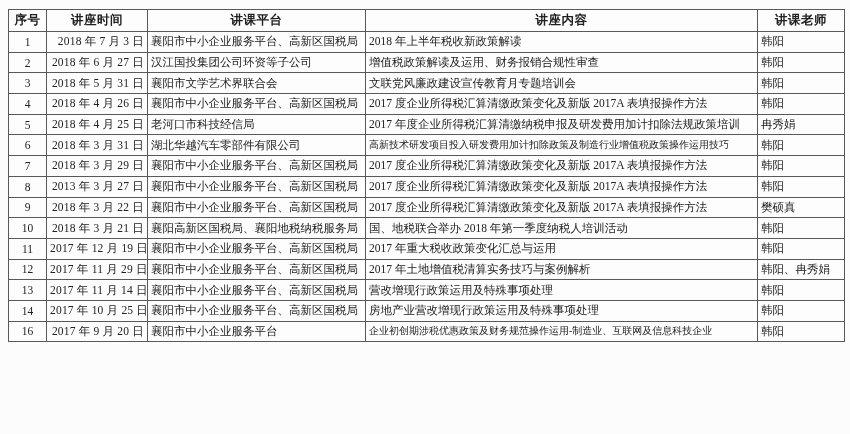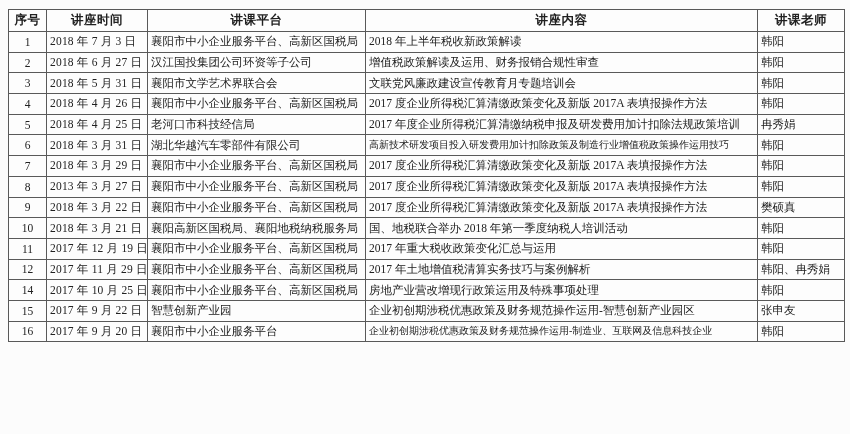--- a/index.html
+++ b/index.html
@@ -35,21 +35,21 @@
     padding: 0 2px;
     letter-spacing: 0.5px;
   }
   .doc-table td {
     font-size: 11.5px;
     height: 19.7px;
     padding: 0 3px;
     text-align: left;
   }
   td.col-seq { text-align: center; padding: 0; }
-  td.col-time { letter-spacing: 0.2px; }
+  td.col-time { letter-spacing: 0.2px; text-align: right; }
   td.small { font-size: 10px; margin-top: 24px; }
 </style>
 </head>
 <body>
 
 <table class="doc-table">
   <colgroup>
     <col style="width:38px">
     <col style="width:101px">
     <col style="width:218px">
@@ -144,32 +144,32 @@
         <td class="col-teacher">韩阳</td>
       </tr>
       <tr>
         <td class="col-seq">12</td>
         <td class="col-time">2017 年 11 月 29 日</td>
         <td class="col-platform">襄阳市中小企业服务平台、高新区国税局</td>
         <td class="col-content">2017 年土地增值税清算实务技巧与案例解析</td>
         <td class="col-teacher">韩阳、冉秀娟</td>
       </tr>
       <tr>
+        <td class="col-seq">13</td>
+        <td class="col-time">2017 年 11 月 14 日</td>
+        <td class="col-platform">襄阳市中小企业服务平台、高新区国税局</td>
+        <td class="col-content">营改增现行政策运用及特殊事项处理</td>
+        <td class="col-teacher">韩阳</td>
+      </tr>
+      <tr>
         <td class="col-seq">14</td>
         <td class="col-time">2017 年 10 月 25 日</td>
         <td class="col-platform">襄阳市中小企业服务平台、高新区国税局</td>
         <td class="col-content">房地产业营改增现行政策运用及特殊事项处理</td>
         <td class="col-teacher">韩阳</td>
-      </tr>
-      <tr>
-        <td class="col-seq">15</td>
-        <td class="col-time">2017 年 9 月 22 日</td>
-        <td class="col-platform">智慧创新产业园</td>
-        <td class="col-content">企业初创期涉税优惠政策及财务规范操作运用-智慧创新产业园区</td>
-        <td class="col-teacher">张申友</td>
       </tr>
       <tr>
         <td class="col-seq">16</td>
         <td class="col-time">2017 年 9 月 20 日</td>
         <td class="col-platform">襄阳市中小企业服务平台</td>
         <td class="col-content small">企业初创期涉税优惠政策及财务规范操作运用-制造业、互联网及信息科技企业</td>
         <td class="col-teacher">韩阳</td>
       </tr>
     </tbody>
 </table>

